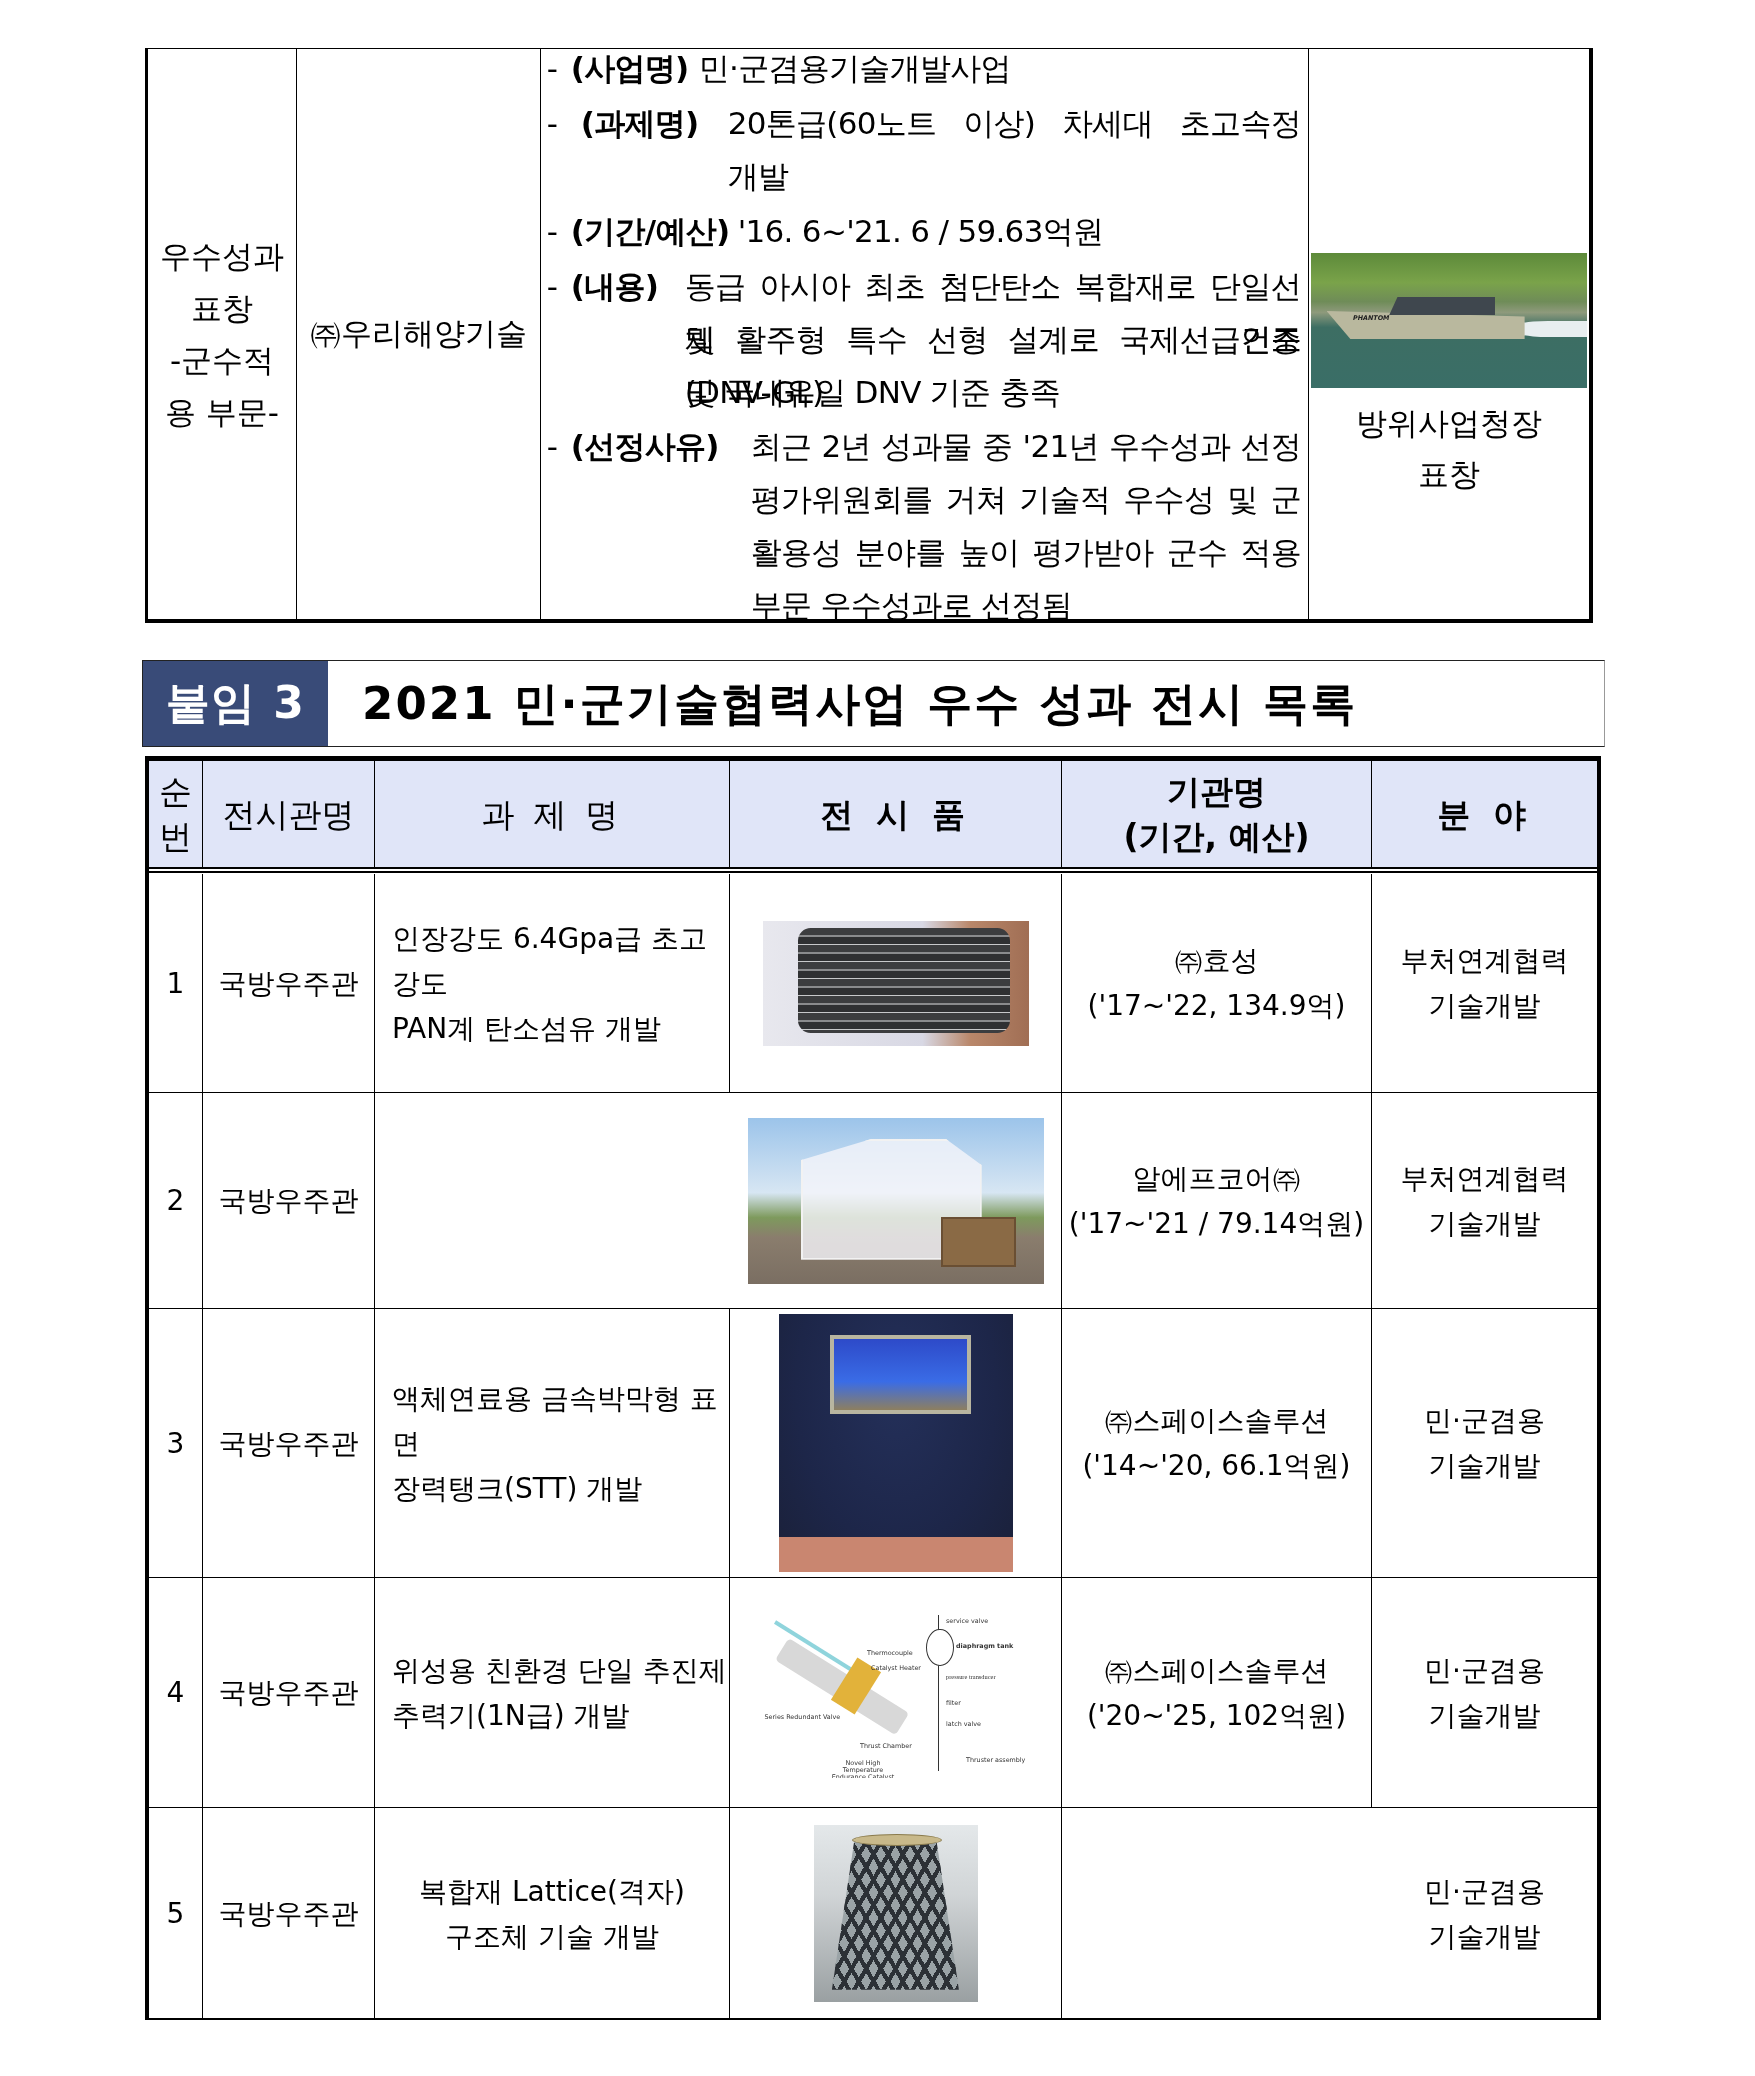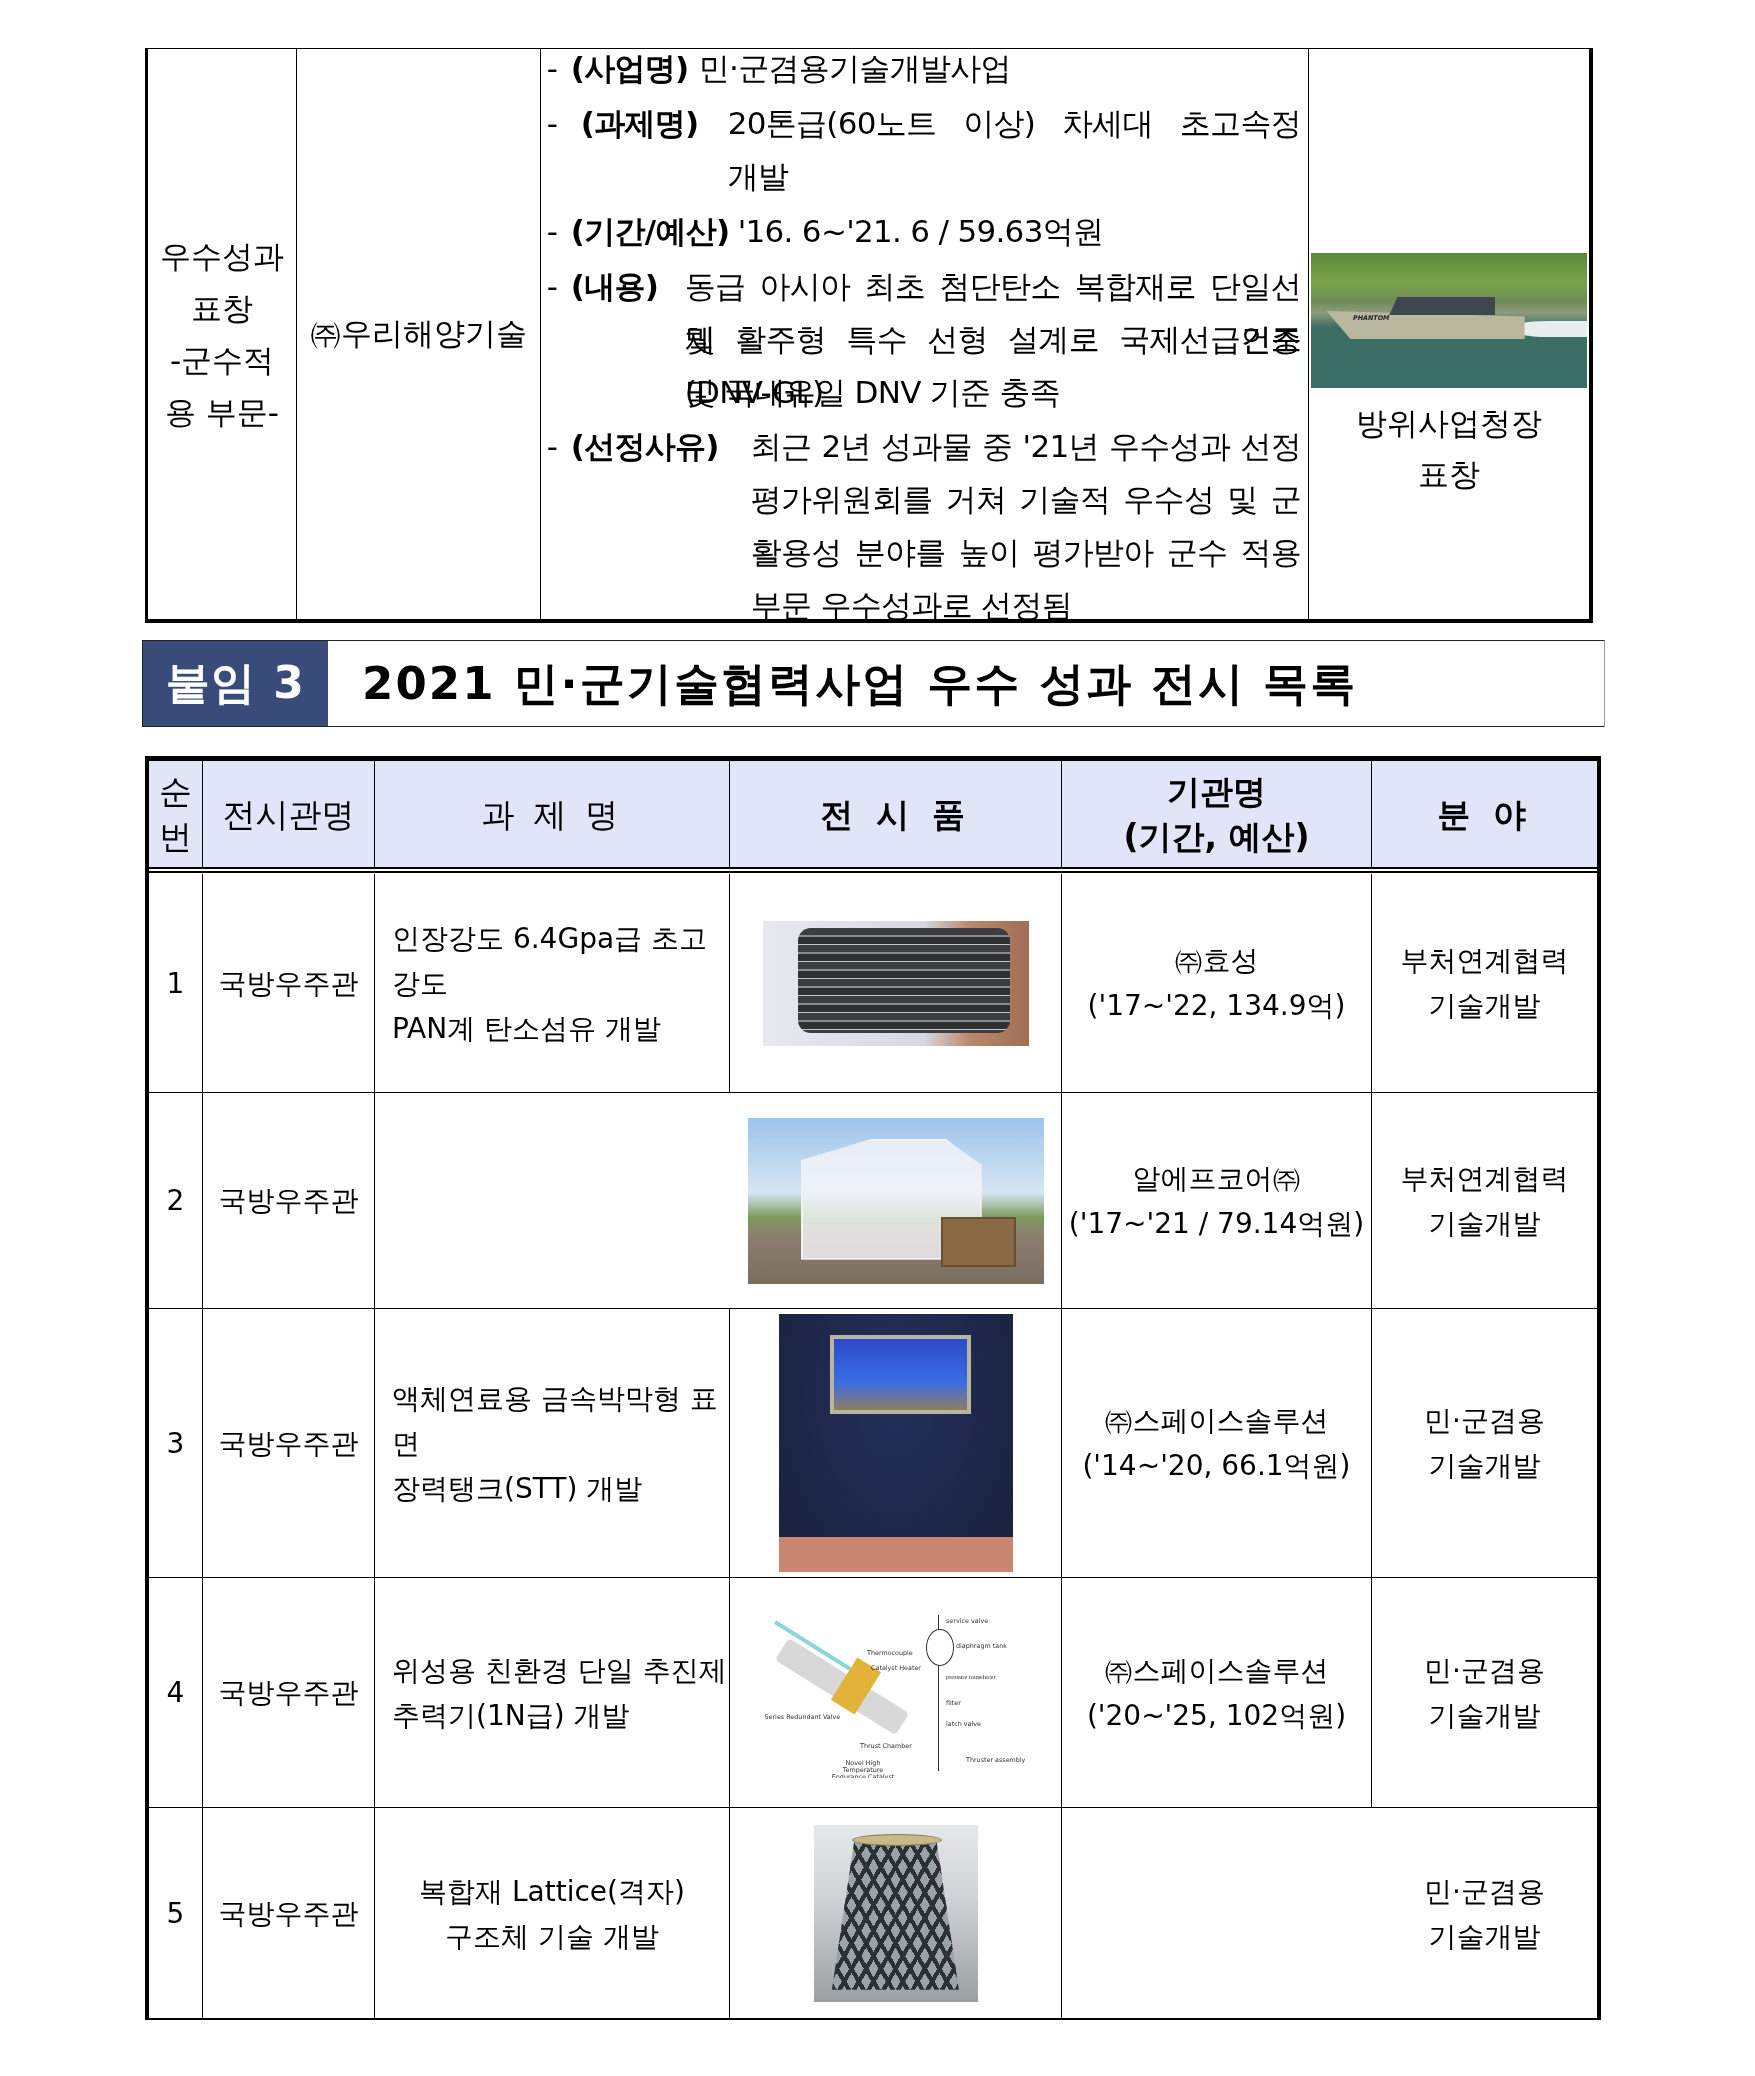--- a/index.html
+++ b/index.html
@@ -27,21 +27,21 @@
   .boat-photo { width:276px; height:135px; position:relative; overflow:hidden;
                 background:linear-gradient(180deg,#5d8a3a 0%,#7aa34a 22%,#6f8c58 36%,#8e9a7c 44%,#3d6e63 55%,#3a6e67 100%); }
   .boat-hull { position:absolute; left:15.6px; top:58px; width:198px; height:28px;
                background:#b9b89e; clip-path:polygon(0 0,100% 20%,100% 100%,12% 100%); }
   .boat-cabin { position:absolute; left:78px; top:44px; width:106px; height:18.4px; background:#3f474e;
                 clip-path:polygon(8% 0,100% 0,100% 100%,0 100%); }
   .boat-wake { position:absolute; left:198px; top:68px; width:78px; height:15.6px; background:#e8eef0; border-radius:50% 0 0 50%; }
   .award-caption { font-size:31px; line-height:51px; margin-top:10px; }
 
   
-  #section-header { left:142px; top:640px; width:1463px; height:87px; border:1.4px solid #000; border-color:#222 #999 #222 #222; }
+  #section-header { left:142px; top:660px; width:1463px; height:87px; border:1.4px solid #000; border-color:#222 #999 #222 #222; }
   #section-label { position:absolute; left:0; top:0; width:185px; height:100%; background:#394B78; color:#fff;
                    font-weight:bold; font-size:44px; display:flex; align-items:center; justify-content:center; letter-spacing:1.4px; }
   #section-title { position:absolute; left:219px; top:0; height:100%; display:flex; align-items:center;
                    font-weight:bold; font-size:45px; letter-spacing:2.1px; }
 
   
   #exhibit-table { left:145px; top:756px; width:1456px; height:1264px;
                    border:4.2px solid #000; border-top-width:5px; border-bottom-width:2.8px; }
   .hdr-row { position:absolute; left:0; right:0; top:0; height:106px; background:#E0E5F8; }
   .hdr-sep { position:absolute; left:0; right:0; top:106px; height:6.4px; border-top:2.8px solid #000; border-bottom:2.1px solid #000; box-sizing:border-box; }
@@ -279,21 +279,21 @@
           <div class="tube"></div>
           <div class="flange"></div>
         <div class="schem"></div>
           <div class="tankc"></div>
         <span class="lbl" style="left:106px;top:42px;">Thermocouple</span>
         <span class="lbl" style="left:110px;top:57px;">Catalyst Heater</span>
         <span class="lbl" style="left:3.5px;top:106px;">Series Redundant Valve</span>
         <span class="lbl" style="left:99px;top:135px;">Thrust Chamber</span>
         <span class="lbl" style="left:42px;top:152px;width:64px;margin-left:28px;">Novel High Temperature Endurance Catalyst</span>
         <span class="lbl" style="left:185px;top:10px;">service valve</span>
-        <span class="lbl" style="left:195px;top:35px;">diaphragm tank</span>
+        <span class="lbl" style="left:195px;top:35px;font-weight:bold;">diaphragm tank</span>
         <span class="lbl" style="left:185px;top:65px;font-family:Liberation Serif, serif;">pressure transducer</span>
         <span class="lbl" style="left:185px;top:92px;">filter</span>
         <span class="lbl" style="left:185px;top:113px;">latch valve</span>
         <span class="lbl" style="left:205px;top:149px;">Thruster assembly</span>
       </div>
     </div>
     <div class="cell c4">
       <div>
           <div>㈜스페이스솔루션</div>
           <div>('20~'25, 102억원)</div>

